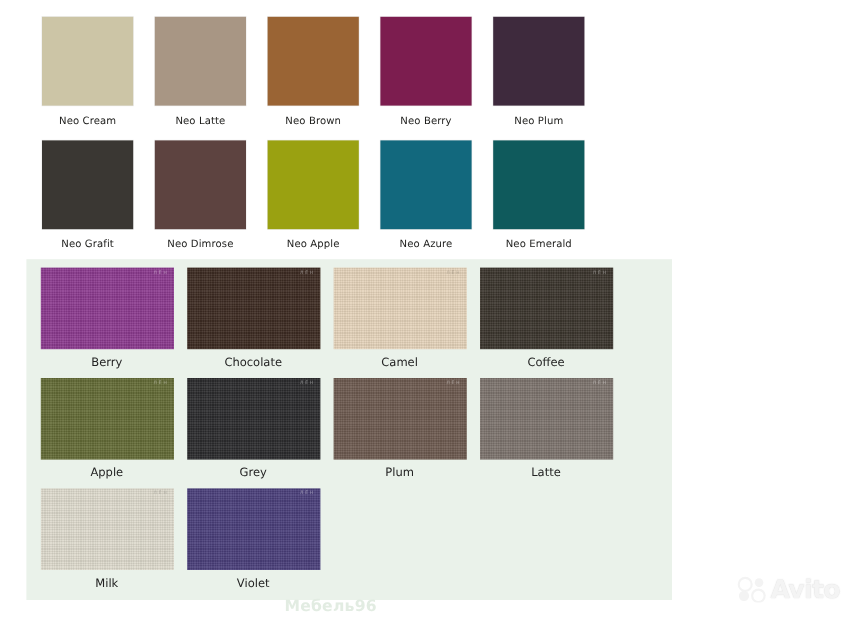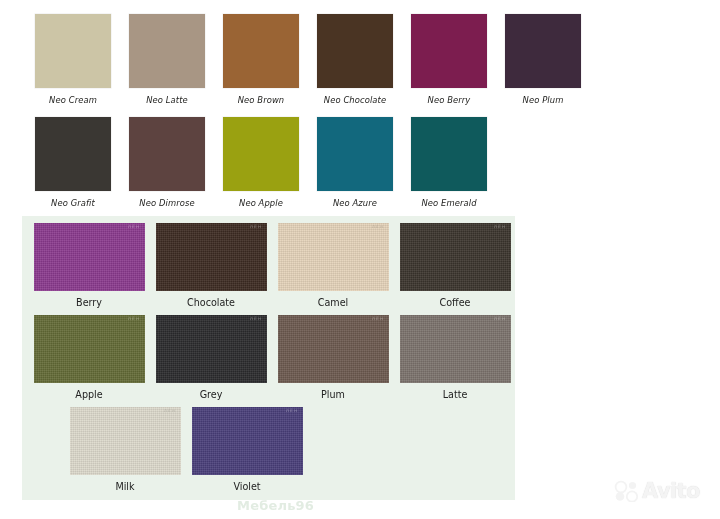--- a/index.html
+++ b/index.html
@@ -42,35 +42,35 @@
     align-items: center;
   }
   .neo-swatch {
     width: 76px;
     height: 74px;
     box-shadow: 0 0 0 0.5px rgba(0,0,0,0.08);
   }
   .neo-label {
     margin-top: 7px;
     font-family: "DejaVu Sans", sans-serif;
-    font-style: italic;
     font-size: 8.4px;
     color: #1d1d1b;
     white-space: nowrap;
     letter-spacing: 0.1px;
   }
 
   
   #fabric-panel {
     position: absolute;
     left: 22px;
     top: 216px;
     width: 493px;
     height: 284px;
     background: #eaf2ea;
+    padding-left: 45px;
   }
   .fabric-row {
     position: absolute;
     left: 0;
     width: 493px;
     display: flex;
   }
   #fabric-row-0 { top: 7px; }
   #fabric-row-1 { top: 99px; }
   #fabric-row-2 { top: 191px; }
@@ -160,24 +160,20 @@
       </div>
       <div class="neo-cell">
         <div class="neo-swatch" style="background: rgb(168, 150, 132);"></div>
         <div class="neo-label">Neo Latte</div>
       </div>
       <div class="neo-cell">
         <div class="neo-swatch" style="background: rgb(154, 100, 52);"></div>
         <div class="neo-label">Neo Brown</div>
       </div>
       <div class="neo-cell">
-        <div class="neo-swatch" style="background: rgb(74, 52, 35);"></div>
-        <div class="neo-label">Neo Chocolate</div>
-      </div>
-      <div class="neo-cell">
         <div class="neo-swatch" style="background: rgb(124, 29, 79);"></div>
         <div class="neo-label">Neo Berry</div>
       </div>
       <div class="neo-cell">
         <div class="neo-swatch" style="background: rgb(62, 42, 61);"></div>
         <div class="neo-label">Neo Plum</div>
       </div>
     </div>
   <div class="neo-row" id="neo-row-1" style="padding-left: 26px;">
       <div class="neo-cell">
@@ -249,21 +245,21 @@
         </div>
         <div class="fabric-label">Plum</div>
       </div>
       <div class="fabric-cell">
         <div class="fabric-swatch" style="background: rgb(124, 115, 109);">
           <span class="fabric-mark">ЛЁН</span>
         </div>
         <div class="fabric-label">Latte</div>
       </div>
     </div>
-  <div class="fabric-row" id="fabric-row-2" style="padding-left: 6px; margin-left: 36px;">
+  <div class="fabric-row" id="fabric-row-2" style="padding-left: 6px;">
       <div class="fabric-cell">
         <div class="fabric-swatch" style="background: rgb(221, 217, 204);">
           <span class="fabric-mark dark-mark">ЛЁН</span>
         </div>
         <div class="fabric-label">Milk</div>
       </div>
       <div class="fabric-cell">
         <div class="fabric-swatch" style="background: rgb(74, 63, 122);">
           <span class="fabric-mark">ЛЁН</span>
         </div>

